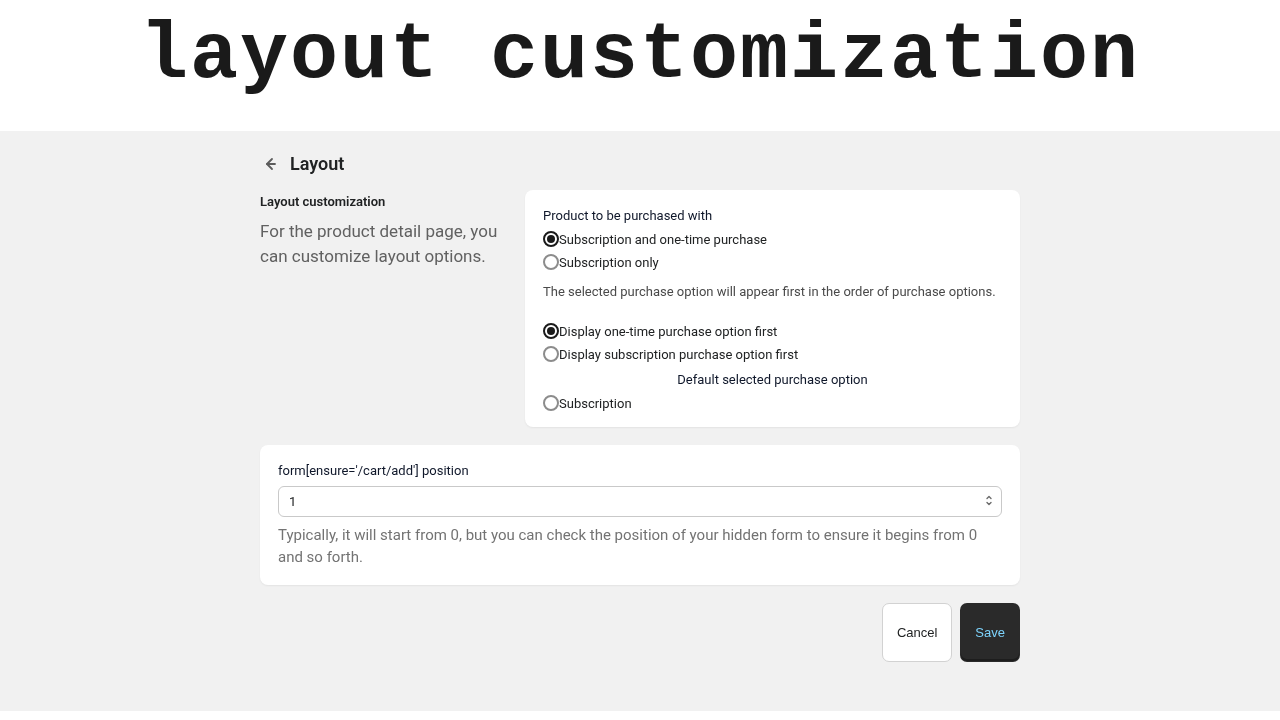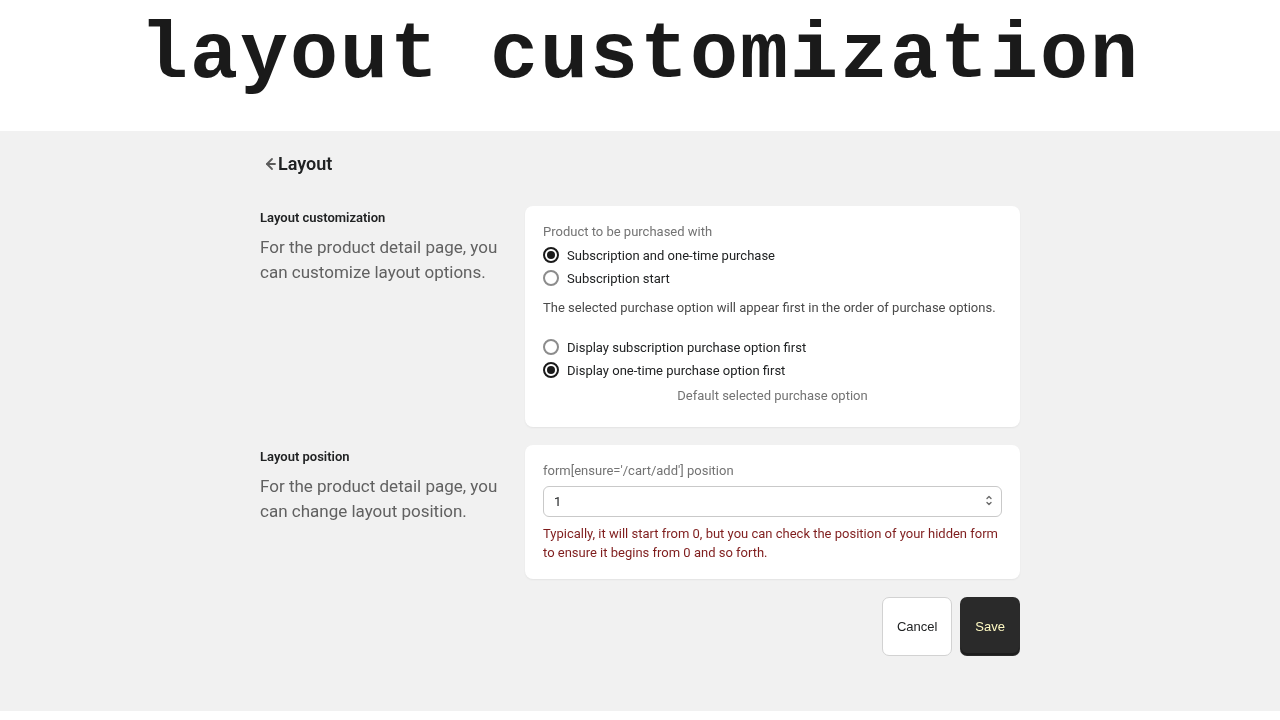--- a/index.html
+++ b/index.html
@@ -27,22 +27,22 @@
       padding: 22px 0 40px 0;
       min-height: 580px;
     }
     .container {
       width: 760px;
       margin: 0 auto;
     }
     .page-header {
       display: flex;
       align-items: center;
-      gap: 0;
-      margin-bottom: 32px;
+      gap: 12px;
+      margin-bottom: 16px;
       padding-left: 2px;
     }
     .back-arrow {
       width: 16px;
       height: 16px;
       display: inline-flex;
       align-items: center;
       justify-content: center;
       cursor: pointer;
     }
@@ -74,35 +74,34 @@
     }
     .card {
       flex: 1;
       background: #ffffff;
       border-radius: 8px;
       padding: 18px 18px 16px 18px;
       box-shadow: 0 1px 2px rgba(0,0,0,0.06);
     }
     .field-label {
       font-size: 13px;
-      color: #737373;
+      color: #0f172a;
       margin-bottom: 8px;
       display: block;
     }
     .radio-group {
       margin-bottom: 14px;
     }
     .radio-group:last-child {
       margin-bottom: 0;
       text-align: center;
     }
     .radio-row {
       display: flex;
       align-items: center;
-      gap: 8px;
       margin-bottom: 7px;
       cursor: pointer;
     }
     .radio-row:last-child {
       margin-bottom: 0;
     }
     .radio {
       width: 16px;
       height: 16px;
       border: 2px solid #8c8c8c;
@@ -146,22 +145,22 @@
       cursor: pointer;
     }
     .select-chevron {
       position: absolute;
       right: 8px;
       top: 50%;
       transform: translateY(-50%);
       pointer-events: none;
     }
     .help-text {
-      font-size: 13px;
-      color: #7f1d1d;
+      font-size: 15px;
+      color: #737373;
       line-height: 1.45;
     }
     .actions {
       display: flex;
       justify-content: flex-end;
       gap: 8px;
       margin-top: 12px;
     }
     .btn {
       padding: 21px 14px;
@@ -170,21 +169,21 @@
       cursor: pointer;
       border: 1px solid transparent;
     }
     .btn-cancel {
       background: #ffffff;
       color: #202223;
       border-color: #d2d2d2;
     }
     .btn-save {
       background: #2a2a2a;
-      color: #fef9c3;
+      color: #7dd3fc;
       font-weight: 500;
       box-shadow: inset 0 -2px 0 rgba(0,0,0,0.3);
     }
   </style>
 </head>
 <body>
 
 <div class="hero">
   <h1 class="hero-title">layout customization</h1>
 </div>
@@ -210,48 +209,48 @@
       <div class="card">
 
         <div class="radio-group">
           <span class="field-label">Product to be purchased with</span>
           <div class="radio-row">
             <span class="radio selected"></span>
             <span class="radio-label">Subscription and one-time purchase</span>
           </div>
           <div class="radio-row">
             <span class="radio"></span>
-            <span class="radio-label">Subscription start</span>
+            <span class="radio-label">Subscription only</span>
           </div>
         </div>
 
         <div class="radio-group">
           <div class="info-text">The selected purchase option will appear first in the order of purchase options.</div>
           <div class="radio-row">
+            <span class="radio selected"></span>
+            <span class="radio-label">Display one-time purchase option first</span>
+          </div>
+          <div class="radio-row">
             <span class="radio"></span>
             <span class="radio-label">Display subscription purchase option first</span>
           </div>
-          <div class="radio-row">
-            <span class="radio selected"></span>
-            <span class="radio-label">Display one-time purchase option first</span>
-          </div>
         </div>
 
         <div class="radio-group" style="margin-bottom:0;">
           <span class="field-label" style="margin-top:-4px;">Default selected purchase option</span>
+          <div class="radio-row">
+            <span class="radio"></span>
+            <span class="radio-label">Subscription</span>
+          </div>
         </div>
 
       </div>
     </div>
 
     <div class="section">
-      <div class="section-sidebar">
-        <div class="section-title">Layout position</div>
-        <div class="section-desc">For the product detail page, you can change layout position.</div>
-      </div>
       <div class="card">
         <span class="field-label">form[ensure='/cart/add'] position</span>
         <div class="select-wrap">
           <div class="select">1</div>
           <span class="select-chevron">
             <svg width="10" height="14" viewBox="0 0 10 14" fill="none">
               <path d="M3 5 L5 3 L7 5" stroke="#6b6b6b" stroke-width="1.4" stroke-linecap="round" stroke-linejoin="round"></path>
               <path d="M3 9 L5 11 L7 9" stroke="#6b6b6b" stroke-width="1.4" stroke-linecap="round" stroke-linejoin="round"></path>
             </svg>
           </span>

